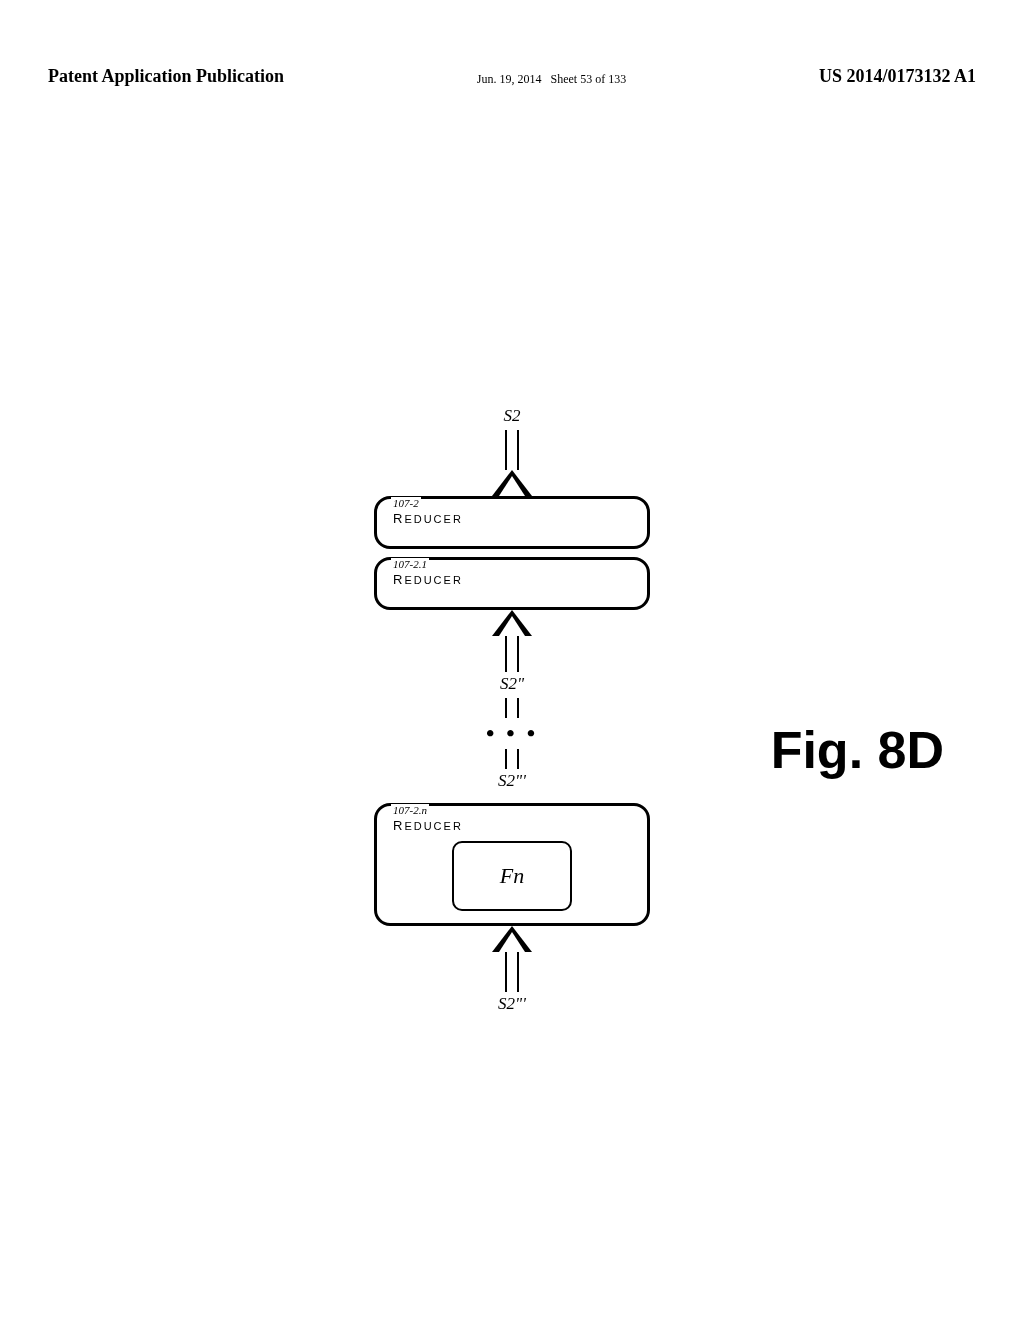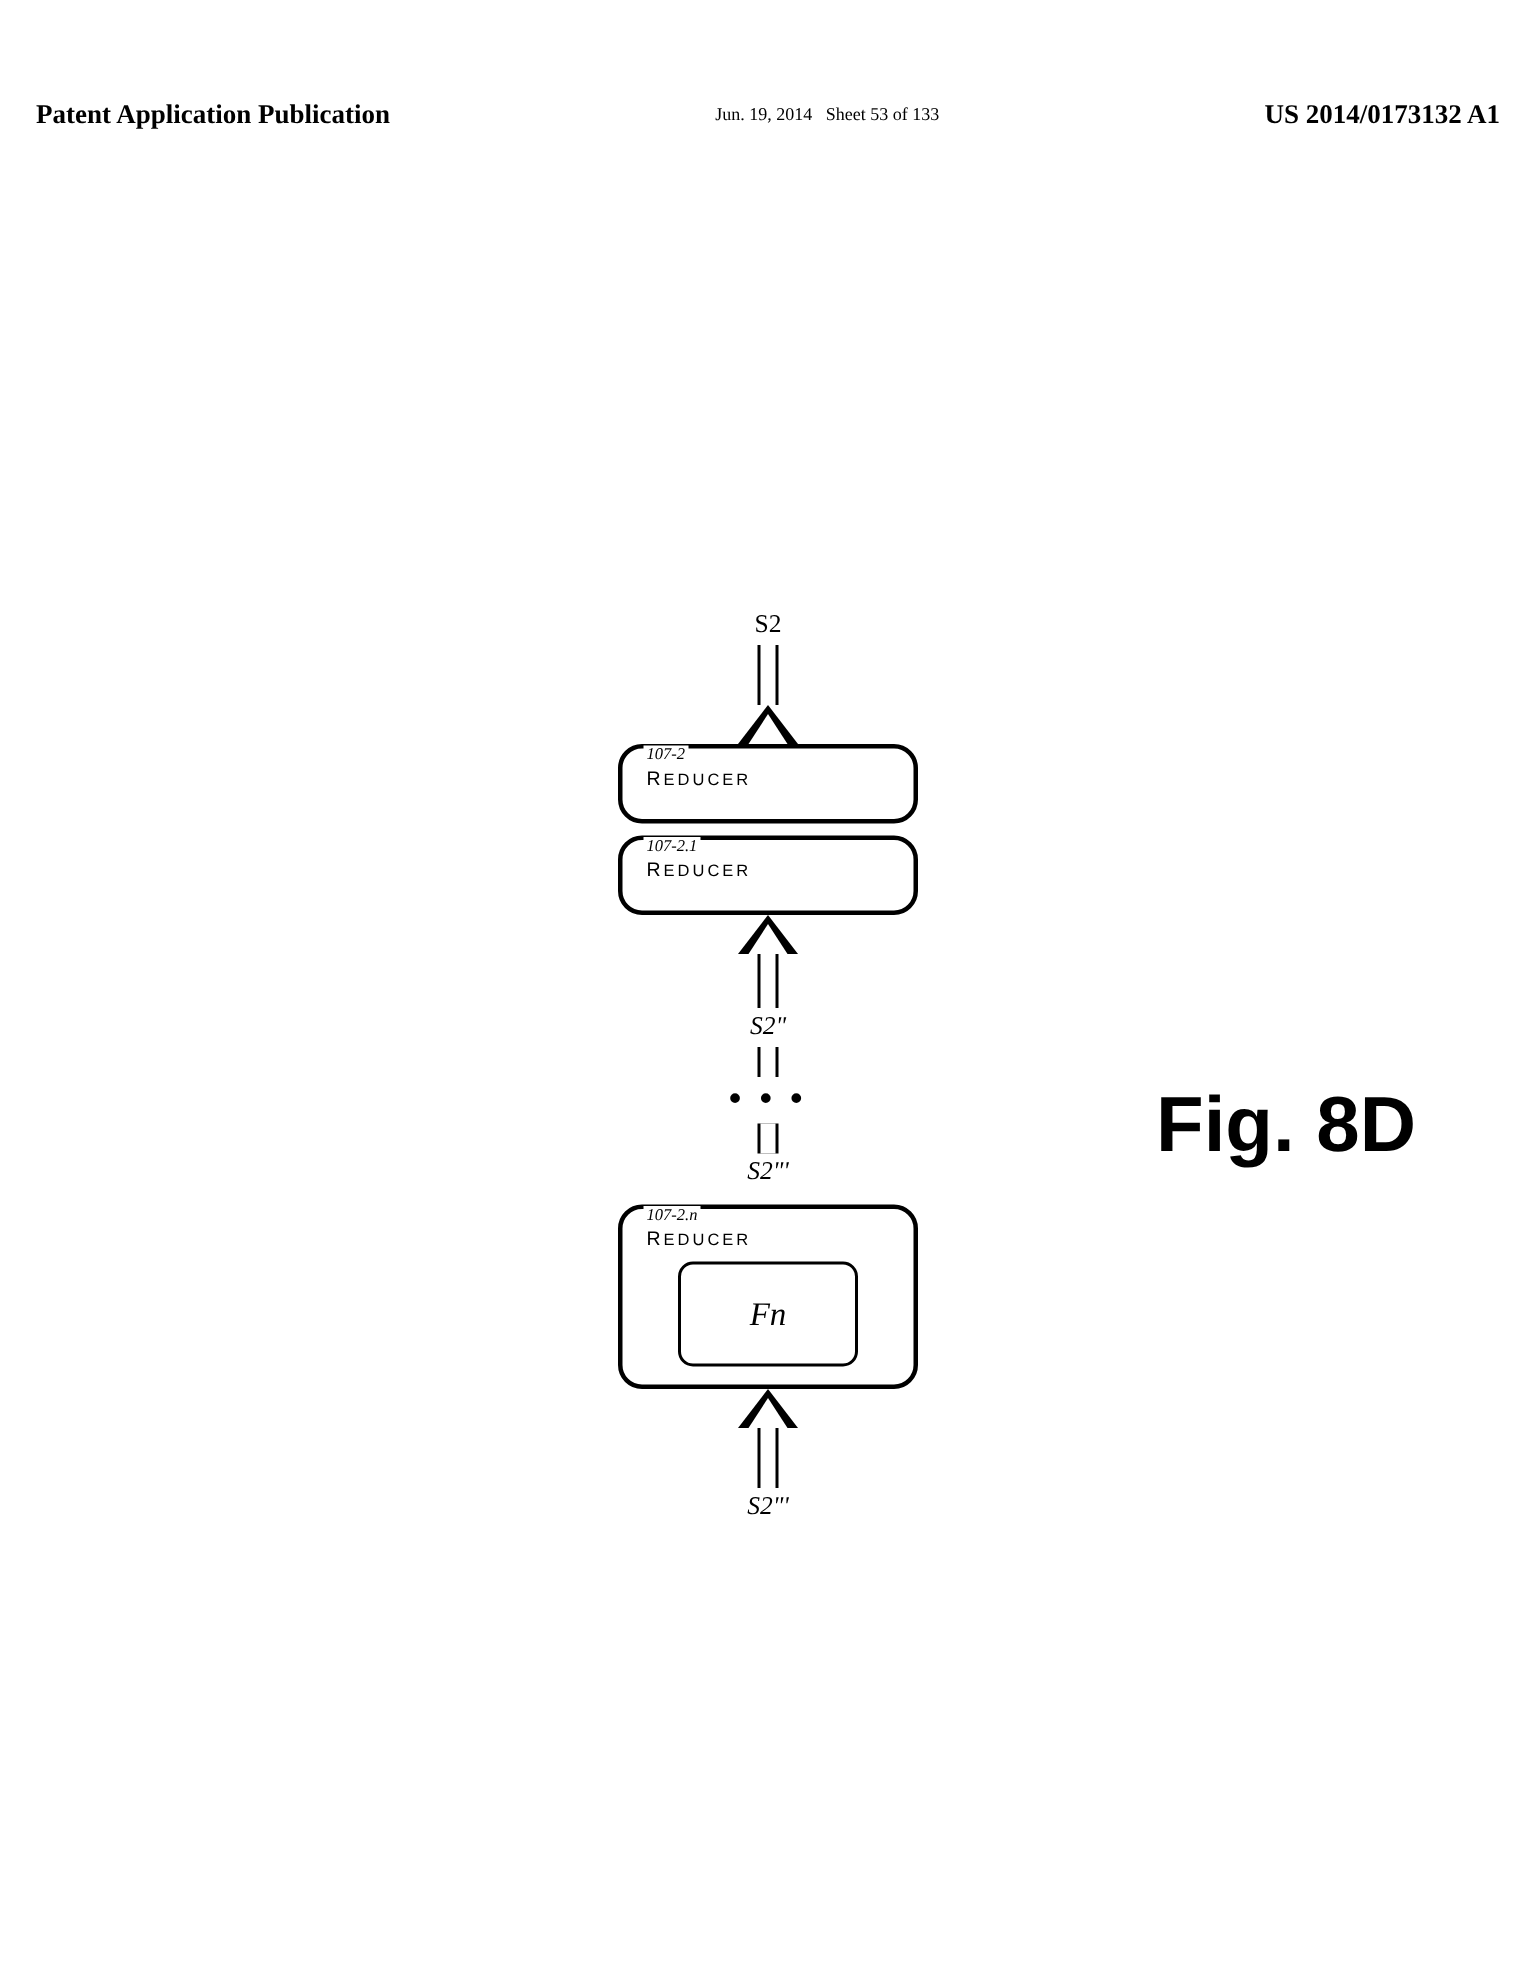--- a/index.html
+++ b/index.html
@@ -13,22 +13,22 @@
     }
 
     
     .header {
       position: absolute;
       top: 64px;
       left: 0;
       right: 0;
       display: flex;
       justify-content: space-between;
-      align-items: center;
-      padding: 0 24px;
+      align-items: flex-end;
+      padding: 0 48px;
       font-family: Liberation Serif, serif;
     }
     .header-left {
       font-size: 18px;
       font-weight: bold;
       line-height: 1.4;
     }
     .header-center {
       font-size: 12px;
       text-align: center;
@@ -50,21 +50,21 @@
       bottom: 0;
       display: flex;
       align-items: center;
       justify-content: center;
     }
 
     
     .reducer-box {
       border: 3px solid #000;
       border-radius: 16px;
-      width: 200px;
+      width: 276px;
       padding: 12px;
       position: relative;
       background: #fff;
     }
     .reducer-label {
       font-size: 13px;
       font-family: Arial, sans-serif;
       letter-spacing: 2px;
       text-transform: uppercase;
       font-weight: normal;
@@ -137,21 +137,21 @@
 
   <div class="fig-label">Fig. 8D</div>
 
   <div class="chain" style="margin-top: -80px;">
 
     <div class="box-section">
 
       <div style="display:flex; flex-direction:column; align-items:center; margin-bottom:0;">
 
         <div style="display:flex; align-items:flex-end; gap:6px; margin-bottom:2px;">
-          <span style="font-size:17px; font-family:'Times New Roman',serif; margin-bottom:2px;">S2</span>
+          <span style="font-size:17px; font-style:italic; font-family:'Times New Roman',serif; margin-bottom:2px;">S2</span>
         </div>
 
         <div style="display:flex;flex-direction:column;align-items:center;">
           <div style="width:14px;height:40px;background:#000;position:relative;">
             <div style="position:absolute;top:0;left:2px;width:10px;height:100%;background:#fff;"></div>
           </div>
           <div style="width:0;height:0;border-left:20px solid transparent;border-right:20px solid transparent;border-bottom:26px solid #000;position:relative;">
             <div style="position:absolute;top:6px;left:-13px;width:0;height:0;border-left:13px solid transparent;border-right:13px solid transparent;border-bottom:20px solid #fff;"></div>
           </div>
         </div>

